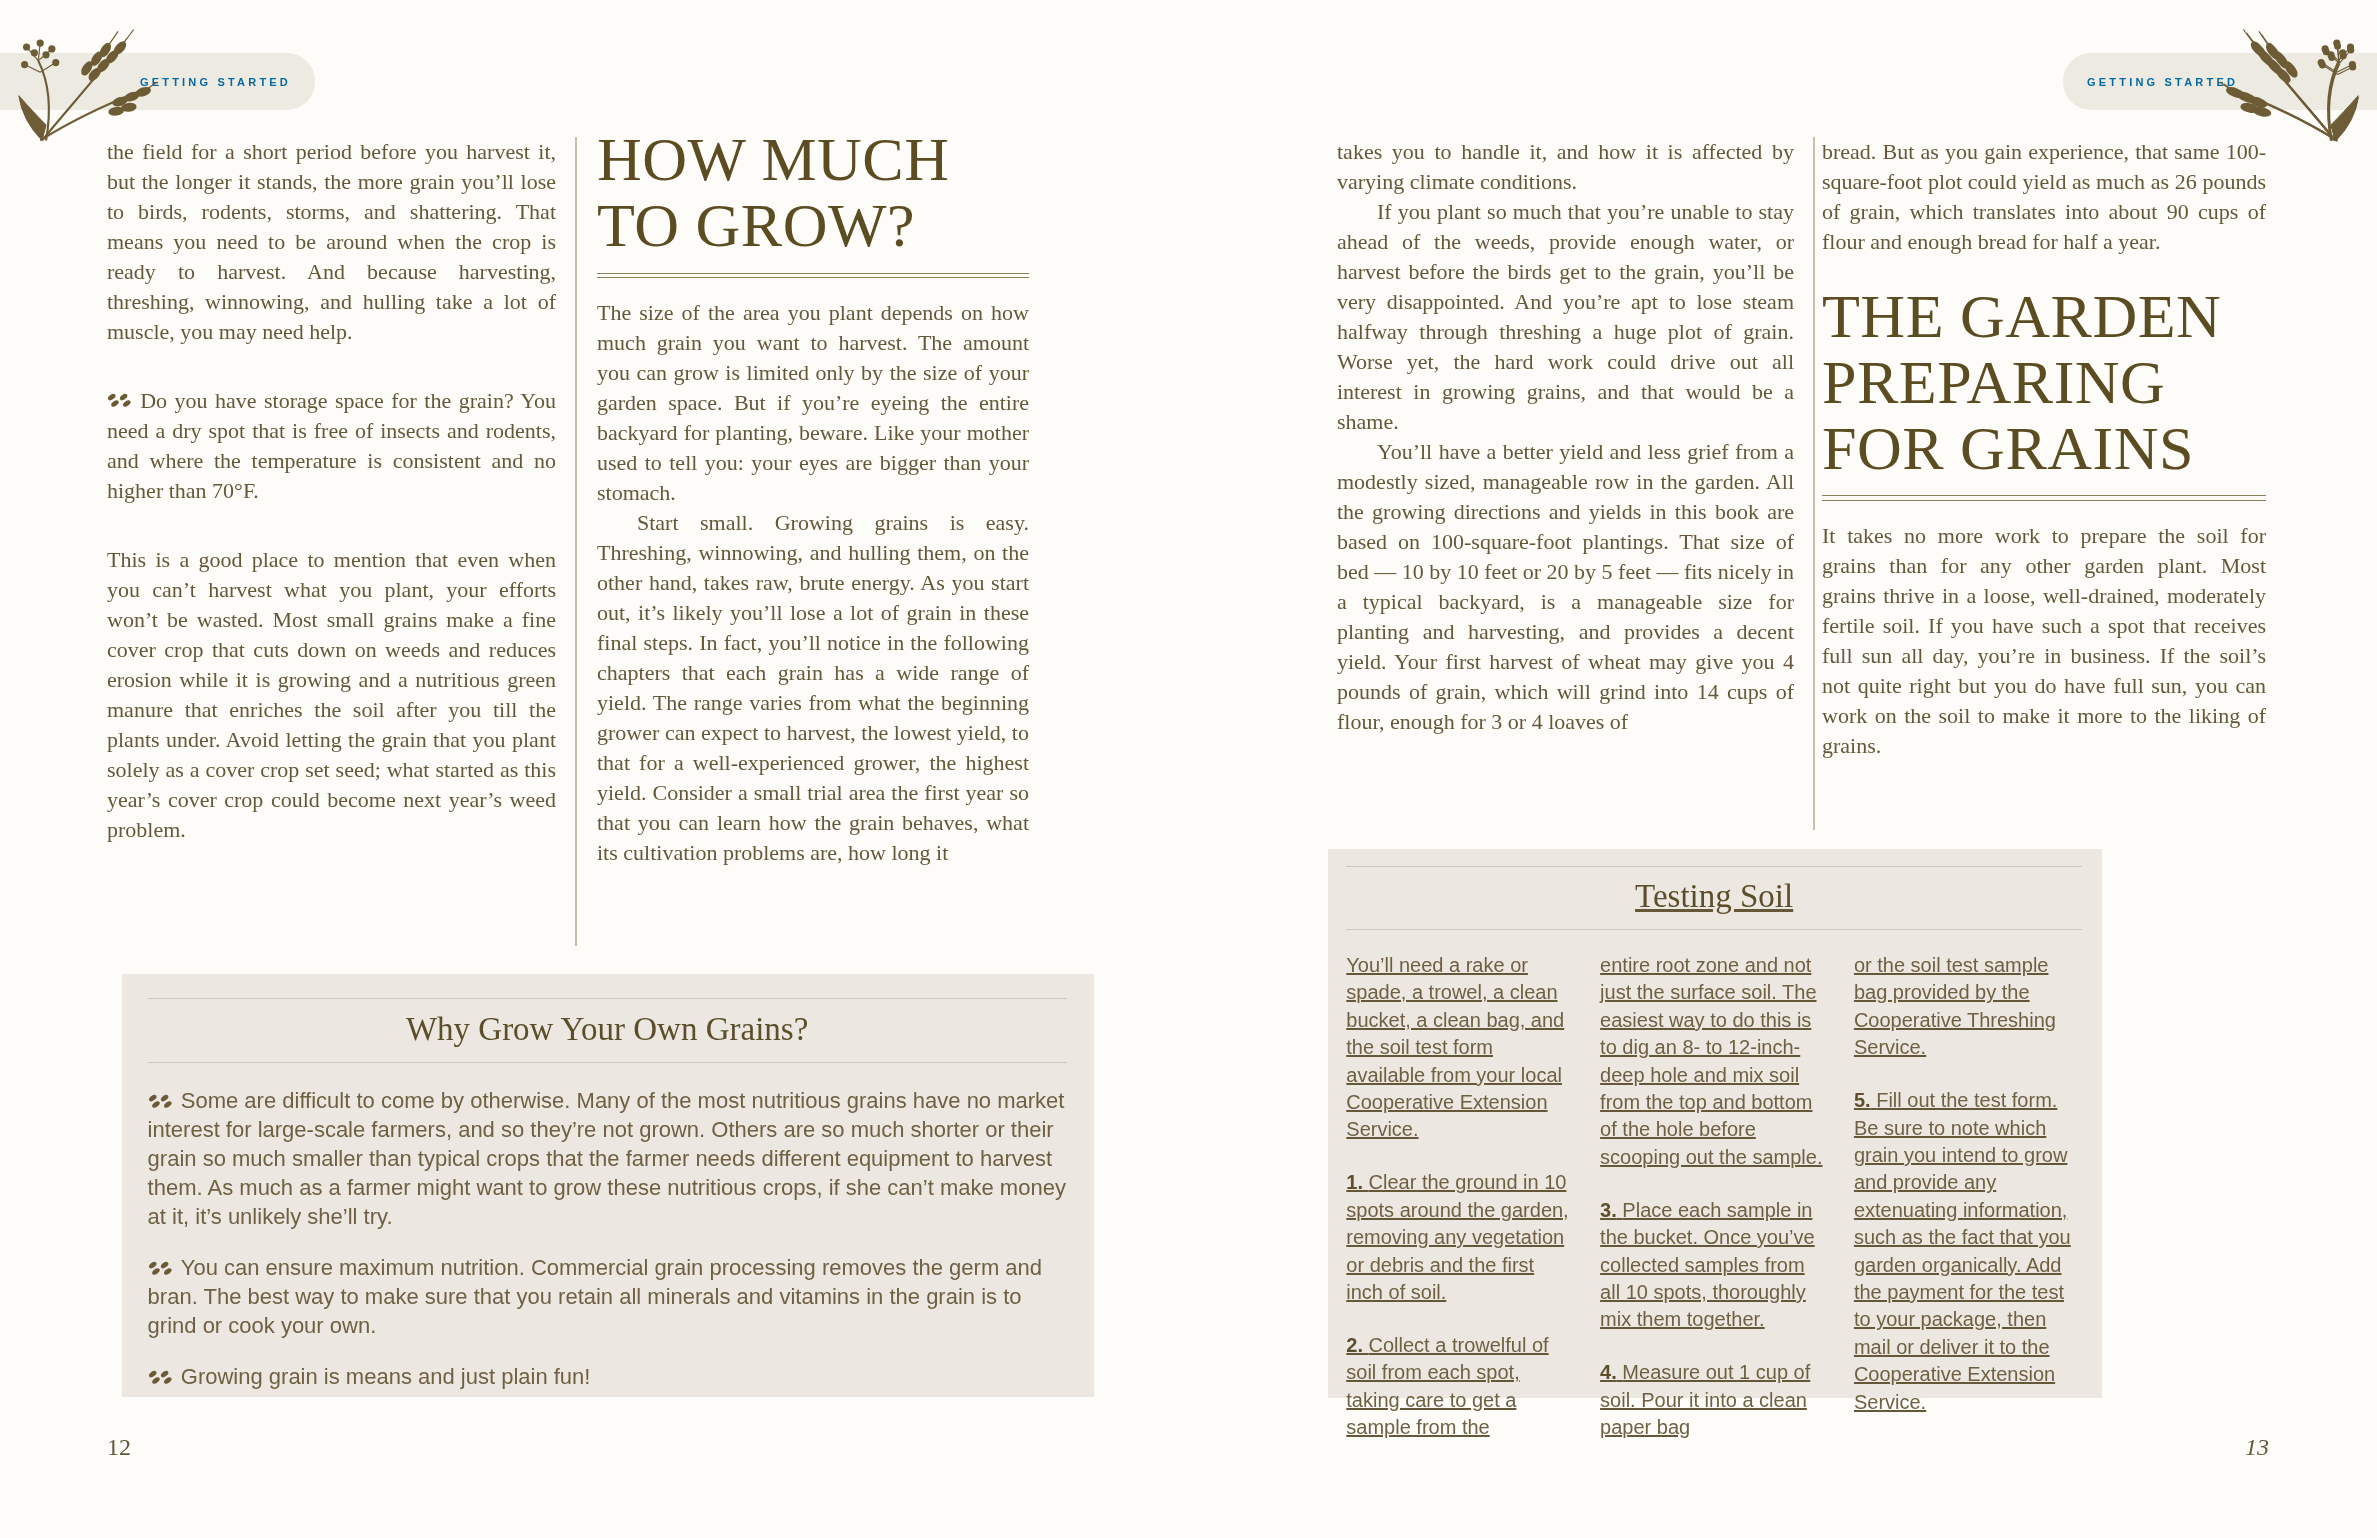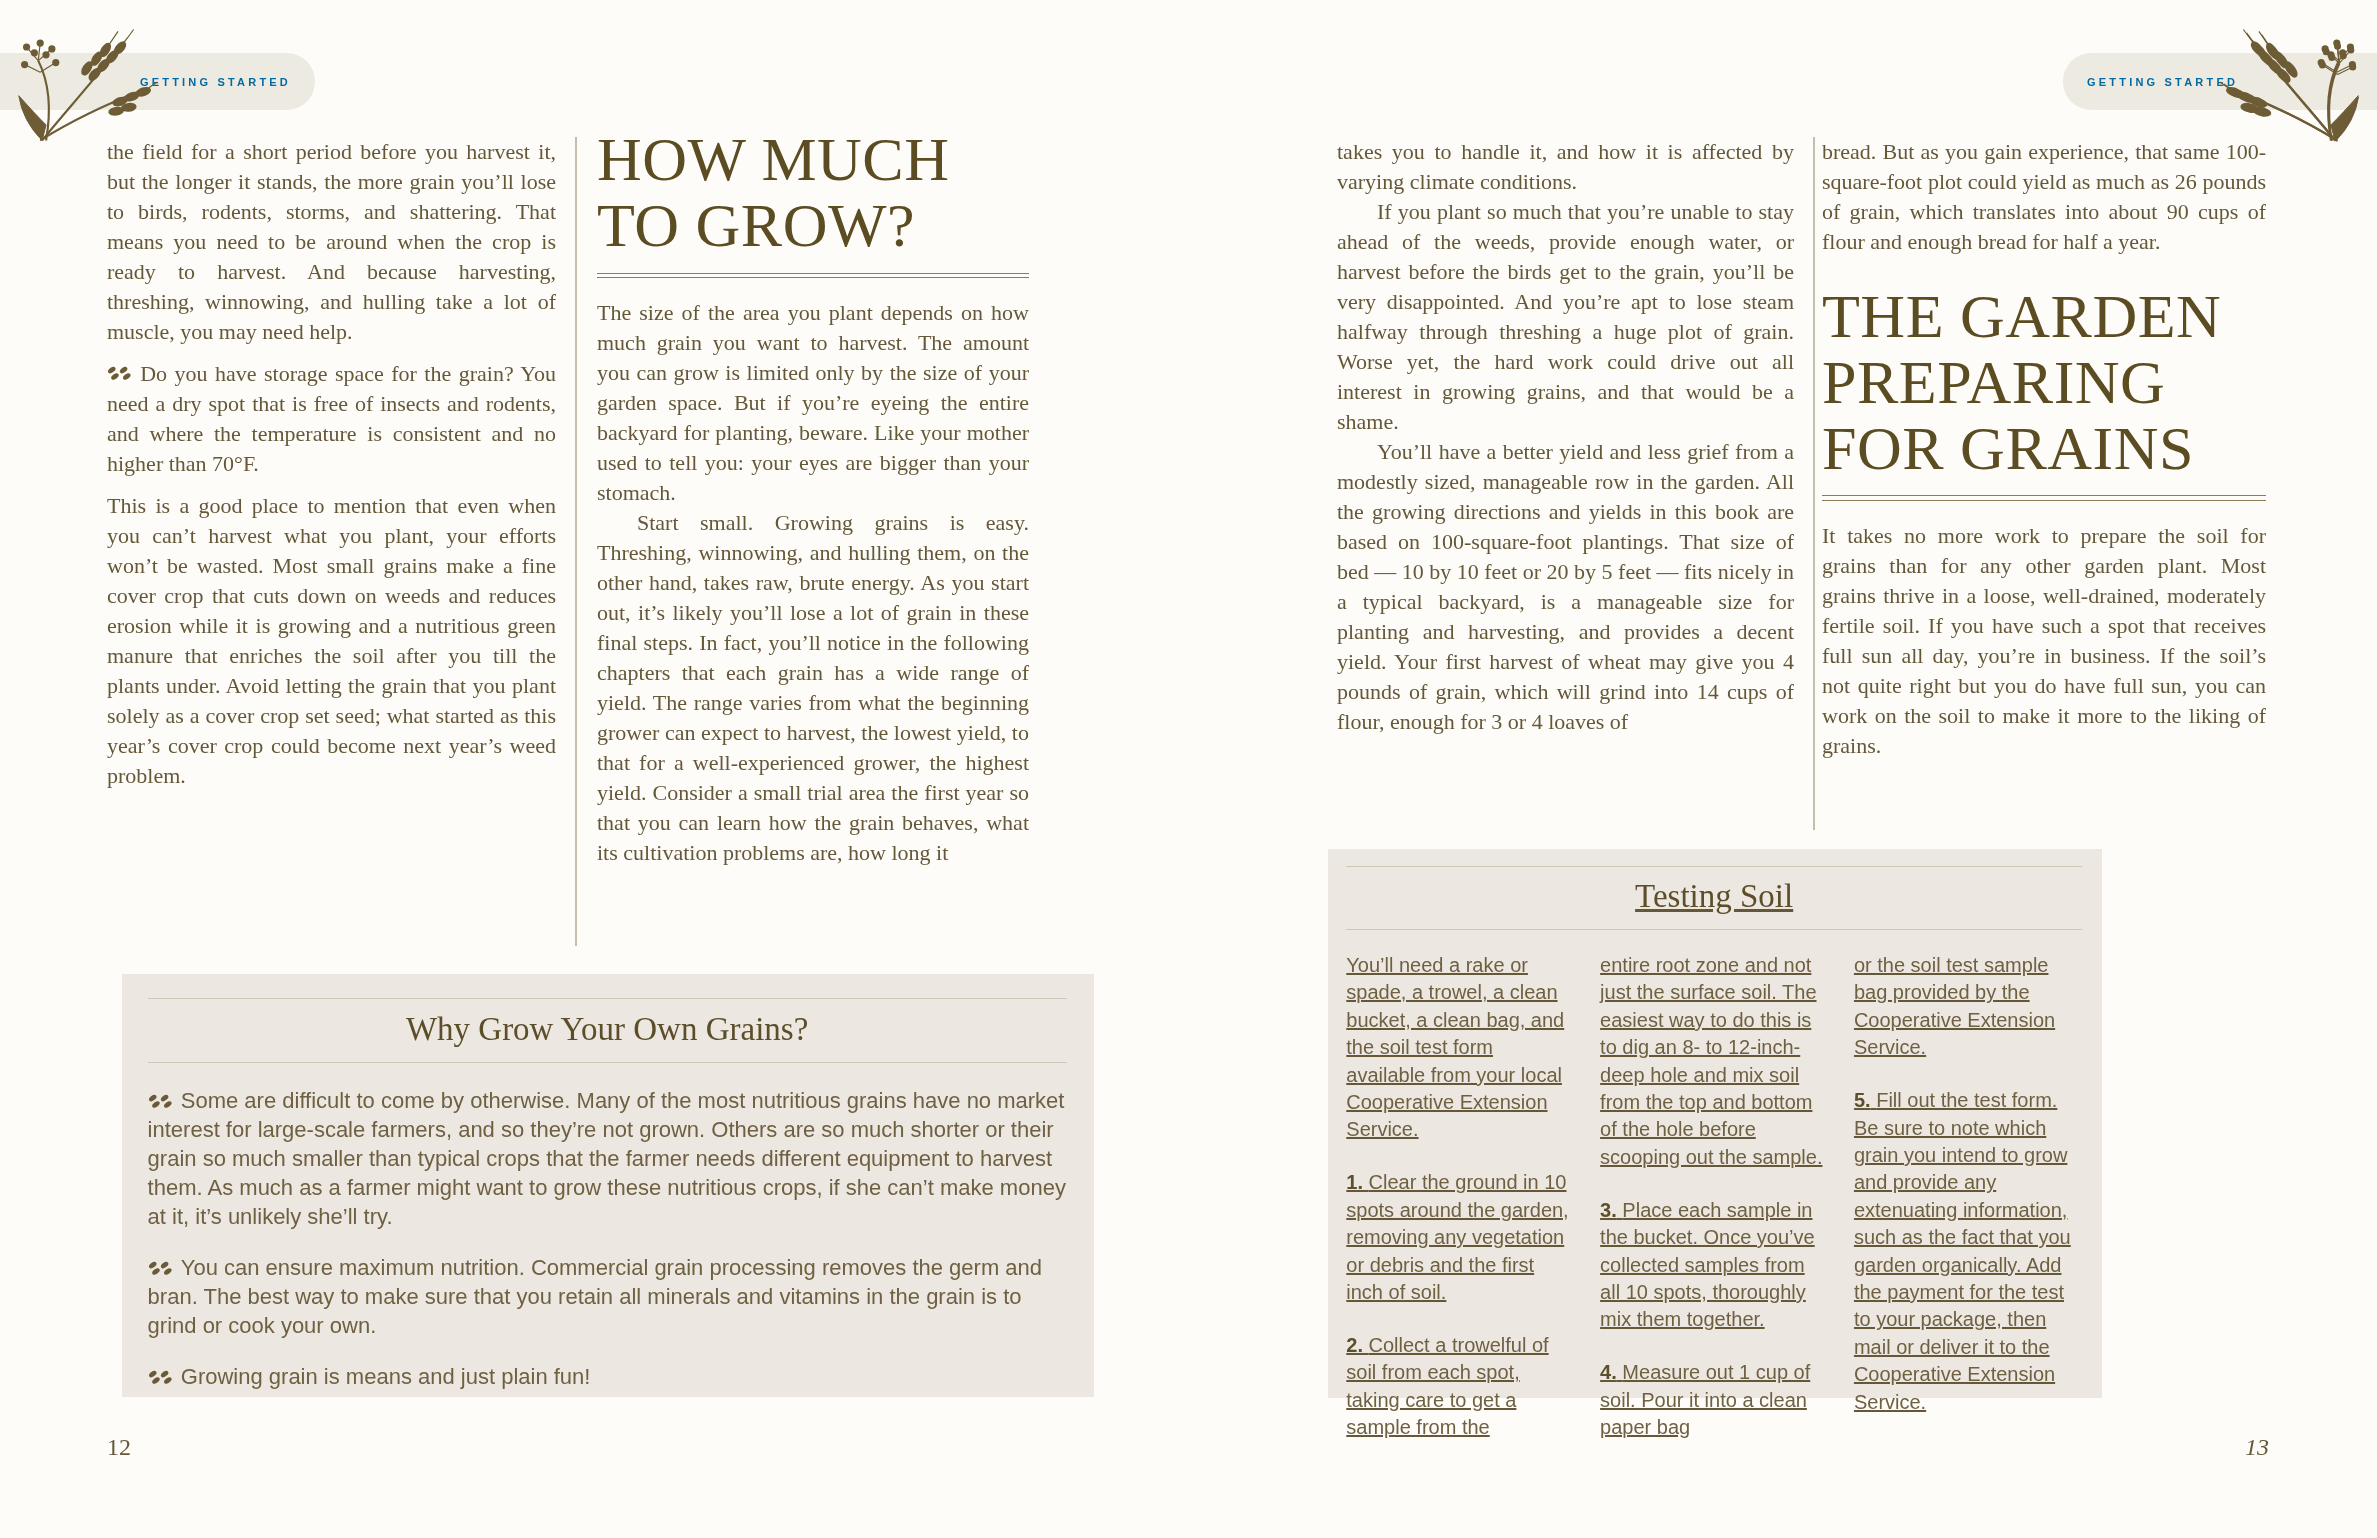--- a/index.html
+++ b/index.html
@@ -12,21 +12,21 @@
   #pill-right{left:2063px;width:315px;border-radius:28px 0 0 28px;justify-content:flex-start;padding-left:24px;box-sizing:border-box;}
   .pill-label{font-family:"Liberation Sans",sans-serif;font-weight:700;font-size:11px;
               letter-spacing:3.2px;color:#0369a1;white-space:nowrap;}
   .wheat{position:absolute;top:22px;width:146px;height:124px;}
   #wheat-left{left:11px;}
   #wheat-right{left:2220px;transform:scaleX(-1);}
 
   
   .col{position:absolute;font-size:22px;line-height:30px;text-align:justify;overflow:hidden;}
   .col p{margin:0;}
-  .col p.gap{margin-top:12px;}
+  .col p.gap{margin-top:39px;}
   .col p.indent{text-indent:40px;}
   #l-col1{left:107px;top:137px;width:449px;height:834px;}
   #l-col2{left:597px;top:126px;width:432px;height:839px;}
   #r-col1{left:1337px;top:137px;width:457px;height:706px;}
   #r-col2{left:1822px;top:137px;width:444px;height:706px;}
   .vdivider{position:absolute;width:1.8px;background:#c6bead;}
   #l-divider{left:575px;top:137px;height:809px;}
   #r-divider{left:1813px;top:137px;height:693px;}
 
   
@@ -232,21 +232,21 @@
         <p>You’ll need a rake or spade, a trowel, a clean bucket, a clean bag, and the soil test form available from your local Cooperative Extension Service.</p>
         <p class="step"><b>1.</b> <span>Clear the ground in 10 spots around the garden, removing any vegetation or debris and the first inch of soil.</span></p>
         <p class="step"><b>2.</b> <span>Collect a trowelful of soil from each spot, taking care to get a sample from the</span></p>
       </div>
       <div class="soil-col">
         <p>entire root zone and not just the surface soil. The easiest way to do this is to dig an 8- to 12-inch-deep hole and mix soil from the top and bottom of the hole before scooping out the sample.</p>
         <p class="step"><b>3.</b> <span>Place each sample in the bucket. Once you’ve collected samples from all 10 spots, thoroughly mix them together.</span></p>
         <p class="step"><b>4.</b> <span>Measure out 1 cup of soil. Pour it into a clean paper bag</span></p>
       </div>
       <div class="soil-col">
-        <p>or the soil test sample bag provided by the Cooperative Extension Service.</p>
+        <p>or the soil test sample bag provided by the Cooperative Threshing Service.</p>
         <p class="step"><b>5.</b> <span>Fill out the test form. Be sure to note which grain you intend to grow and provide any extenuating information, such as the fact that you garden organically. Add the payment for the test to your package, then mail or deliver it to the Cooperative Extension Service.</span></p>
       </div>
     </div>
   </div>
 
   <div class="page-num" id="pn-right">13</div>
 
 </div>
 
 

